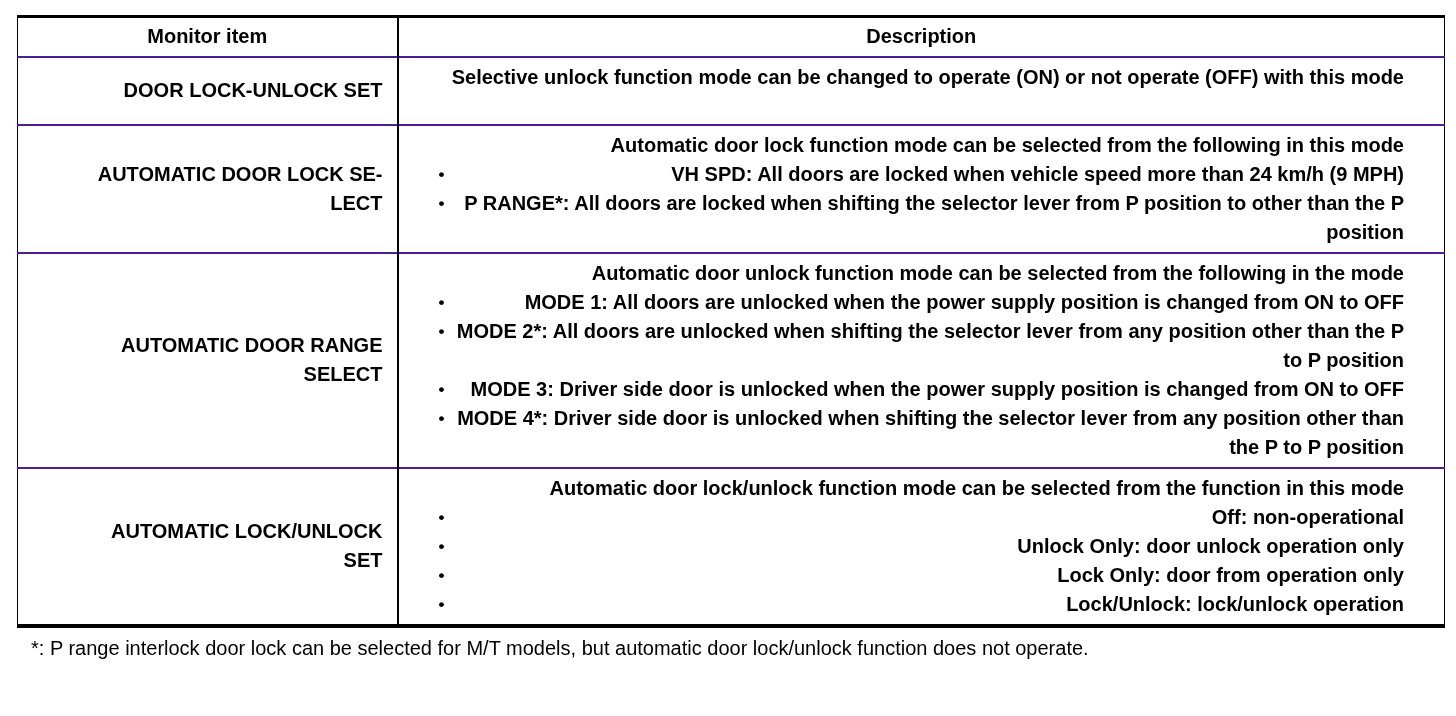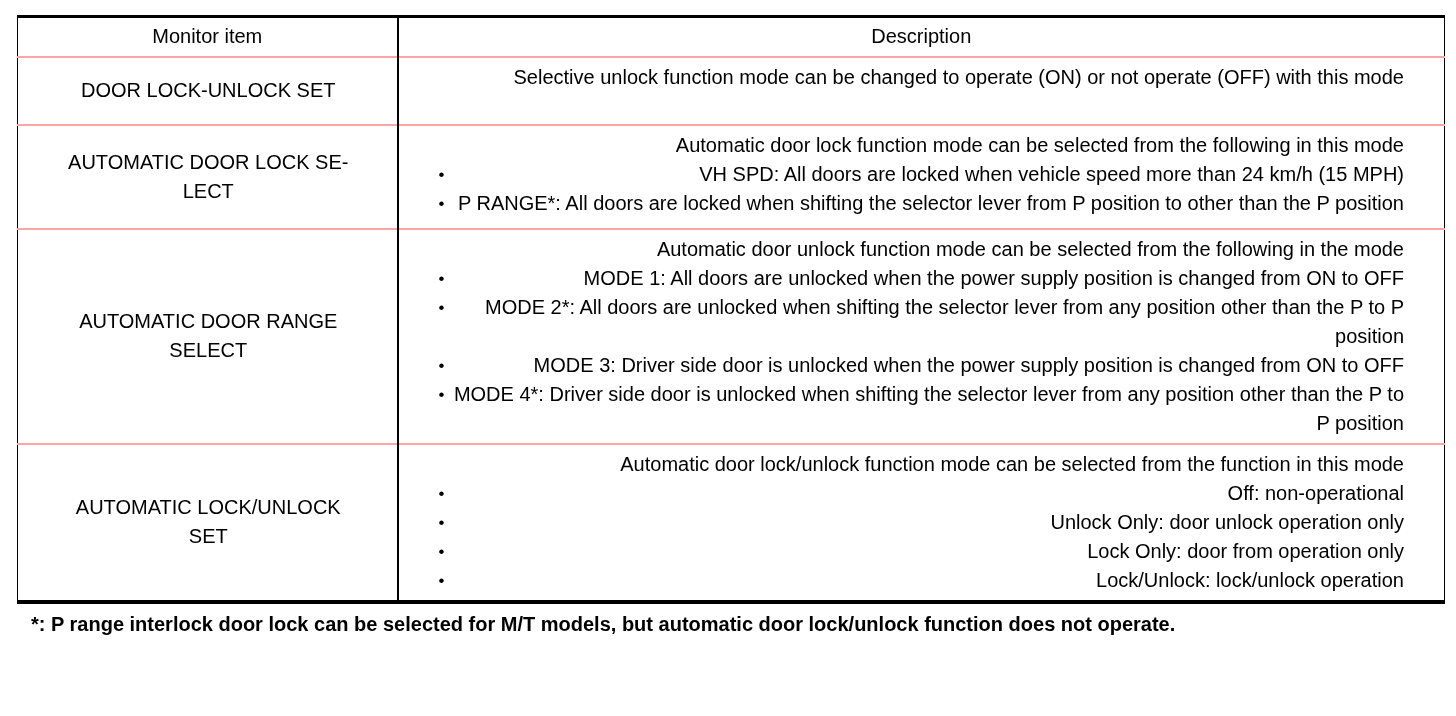--- a/index.html
+++ b/index.html
@@ -24,38 +24,38 @@
     width: 1427px;
     table-layout: fixed;
     border-left: 1px solid #000;
     border-right: 1px solid #000;
     border-top: 3px solid #000;
     border-bottom: 4px solid #000;
   }
   col.col-item { width: 380px; }
   col.col-desc { width: 1047px; }
   th, td {
-    border-top: 2px solid #fca5a5;
+    border-top: 2px solid #4c1d95;
     font-size: 20px;
-    font-weight: 400;
+    font-weight: 700;
     line-height: 29px;
     margin-top: 28px;
   }
   td.desc-cell, th.desc-head {
     border-left: 2px solid #000;
   }
   th {
     height: 40px;
     text-align: center;
     vertical-align: middle;
     padding: 2px 6px;
   }
   td.item-cell {
     vertical-align: middle;
-    text-align: center;
+    text-align: right;
     padding: 6px 14px 6px 16px;
     white-space: pre-line;
   }
   td.desc-cell {
     vertical-align: top;
     text-align: right;
     padding: 5px 40px 5px 12px;
   }
   .bullet-row {
     display: flex;
@@ -71,21 +71,20 @@
     flex: 1;
   }
   .row-1 td { height: 68px; }
   .row-2 td { height: 104px; }
   .row-3 td { height: 184px; }
   .row-4 td { height: 153px; }
   .footnote {
     margin: 7px 0 0 14px;
     font-size: 20px;
     line-height: 26px;
-    font-weight: bold;
   }
 </style>
 </head>
 <body>
 
 <div class="page">
   <div class="doc">
 
     <table class="spec-table">
       <colgroup>
@@ -107,21 +106,21 @@
           </td>
         </tr>
 
         <tr class="row-2">
           <td class="item-cell">AUTOMATIC DOOR LOCK SE-
 LECT</td>
           <td class="desc-cell">
             <div class="intro">Automatic door lock function mode can be selected from the following in this mode</div>
             <div class="bullet-row">
               <span class="bullet-glyph">•</span>
-              <span class="bullet-text">VH SPD: All doors are locked when vehicle speed more than 24 km/h (15 MPH)</span>
+              <span class="bullet-text">VH SPD: All doors are locked when vehicle speed more than 24 km/h (9 MPH)</span>
             </div>
             <div class="bullet-row">
               <span class="bullet-glyph">•</span>
               <span class="bullet-text">P RANGE*: All doors are locked when shifting the selector lever from P position to other than the P position</span>
             </div>
           </td>
         </tr>
 
         <tr class="row-3">
           <td class="item-cell">AUTOMATIC DOOR RANGE

